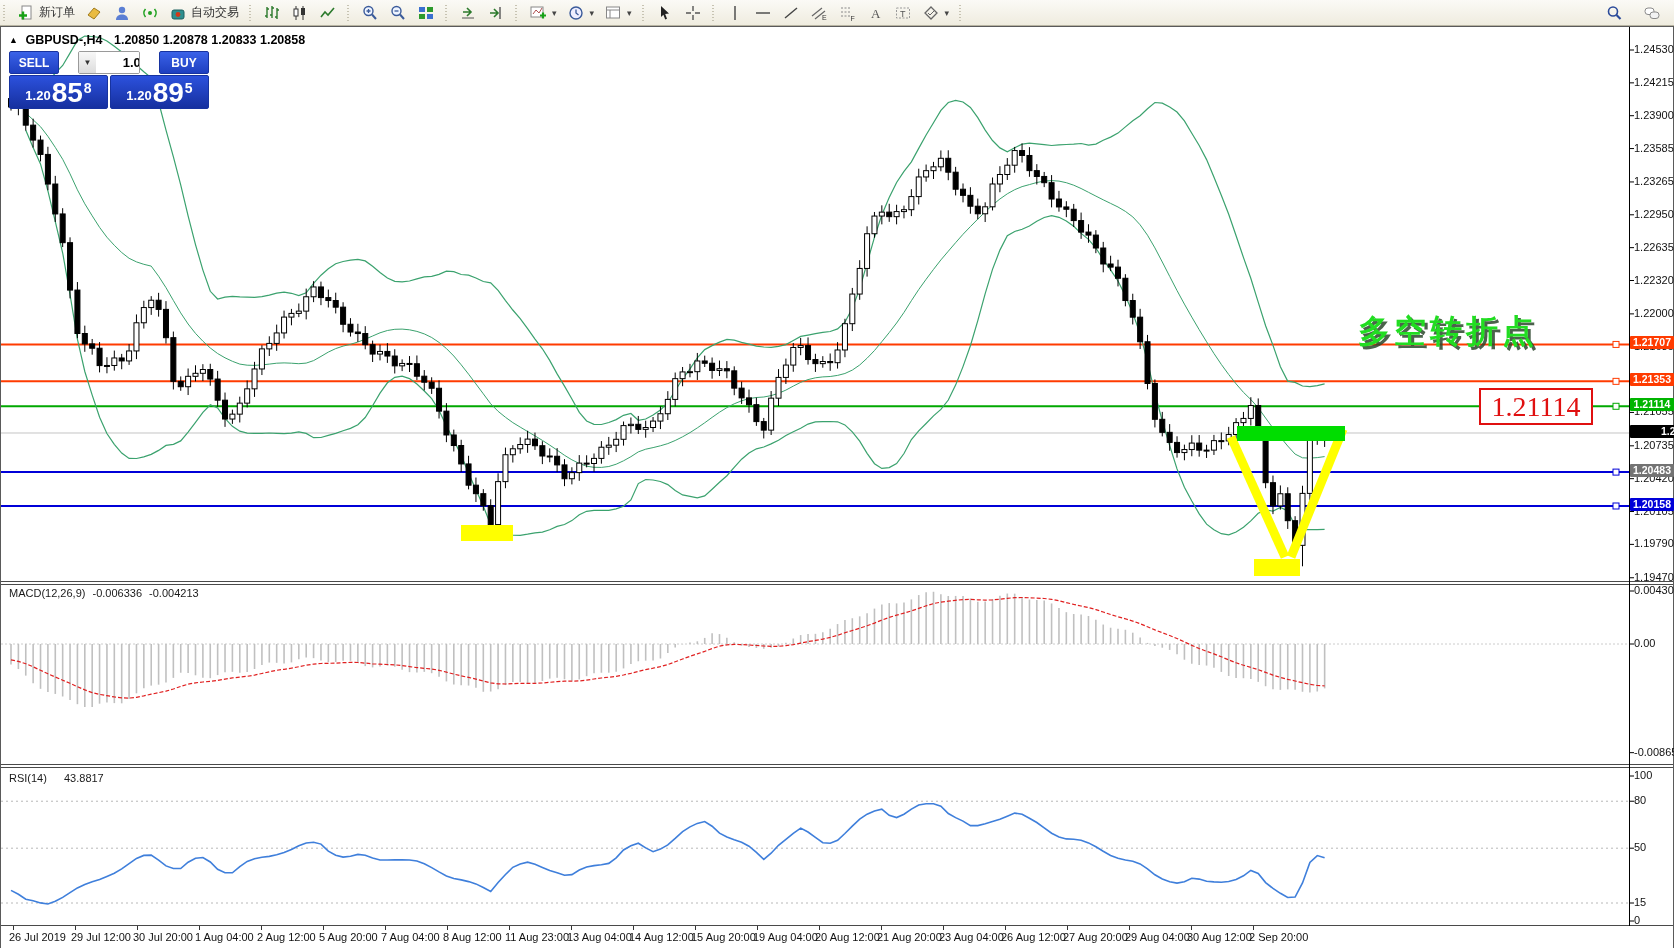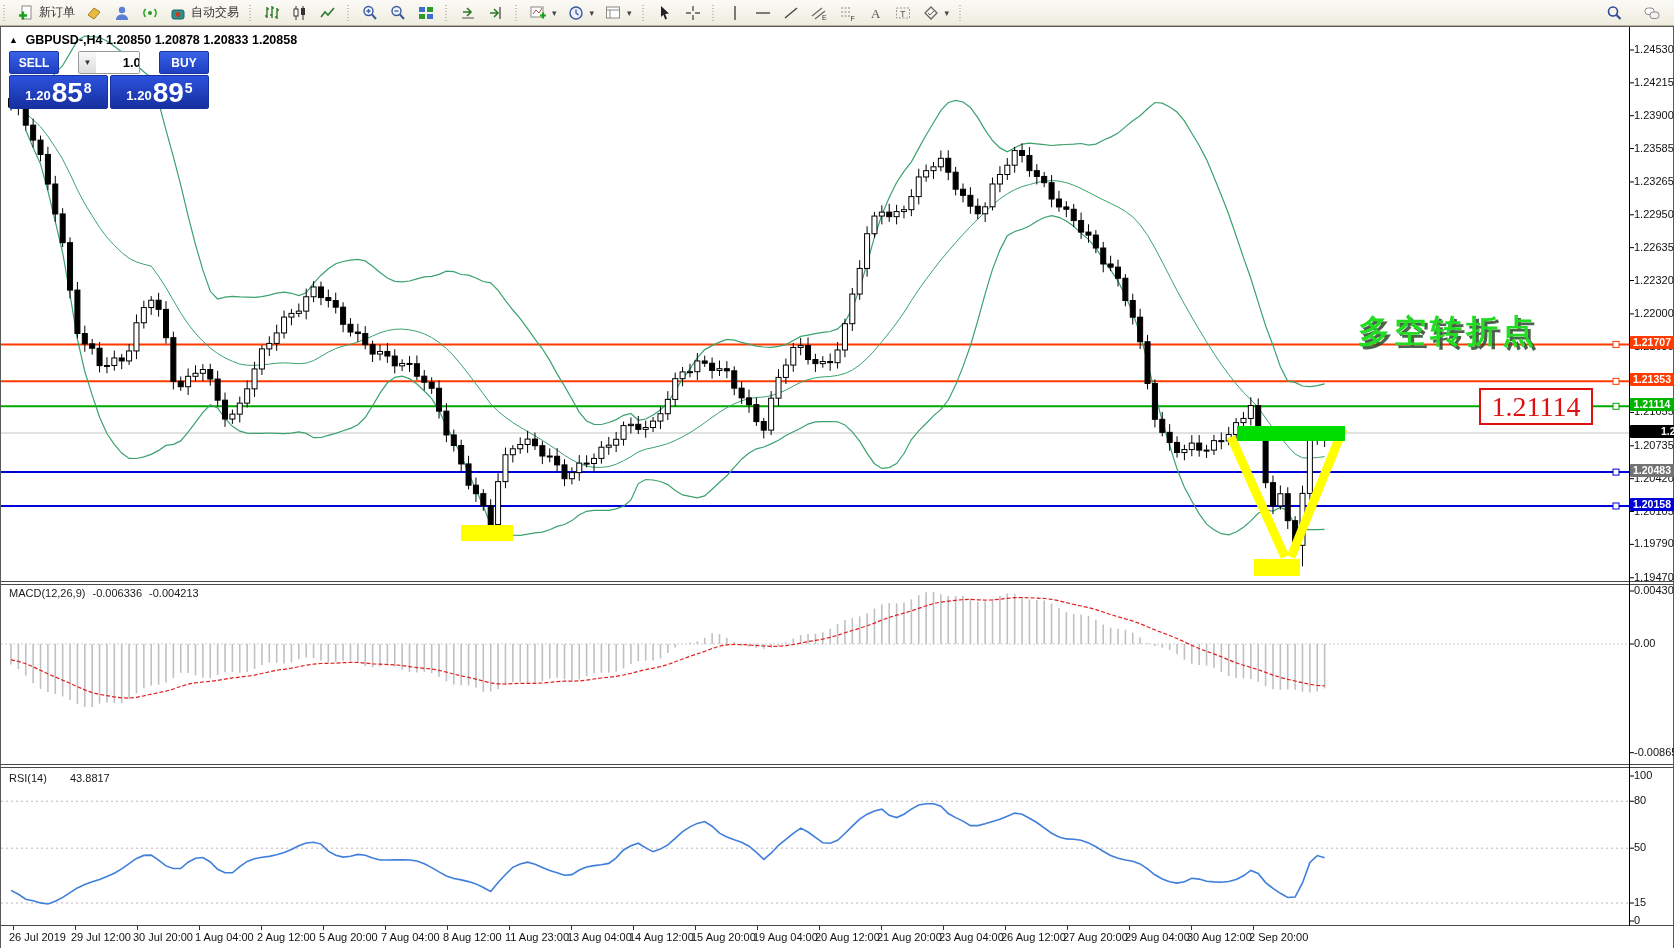--- a/index.html
+++ b/index.html
@@ -939,21 +939,21 @@
     </svg>
 
   <div class="sep" style="top:554px"></div>
   <div class="sep" style="top:737px"></div>
   <div class="sep" style="top:898px;height:0;border-bottom:0"></div>
   <div id="axis-line"></div>
 
   <div id="chart-title">
     <span class="tri">▲</span>
     <span>GBPUSD-,H4</span>
-    <span style="font-weight:700">1.20850 1.20878 1.20833 1.20858</span>
+    <span style="margin-left:8px;font-weight:700">1.20850 1.20878 1.20833 1.20858</span>
   </div>
 
   <div id="oct">
     <div class="oct-row1">
       <div class="oct-btn oct-sell">SELL</div>
       <div class="oct-spin">
         <button class="spin-btn">▼</button>
         <input class="spin-val" value="1.00" style="">
         <button class="spin-btn">▲</button>
       </div>
@@ -973,21 +973,21 @@
     </div>
   </div>
 
   <div class="panel-label" style="top:560px">
     <span>MACD(12,26,9)</span>
     <span style="margin-left:4px">-0.006336</span>
     <span style="margin-left:4px">-0.004213</span>
   </div>
   <div class="panel-label" style="top:745px">
     <span>RSI(14)</span>
-    <span style="margin-left:20px">43.8817</span>
+    <span style="margin-left:14px">43.8817</span>
   </div>
 
   <div id="cn-note">多空转折点</div>
   <div id="price-callout">1.21114</div>
 
   <div id="y-axis"></div>
   <div id="time-axis">
       <div class="ttick" style="left: 12px;"></div>
       <div class="tlab" style="left: 8px;">26 Jul 2019</div>
       <div class="ttick" style="left: 74px;"></div>

